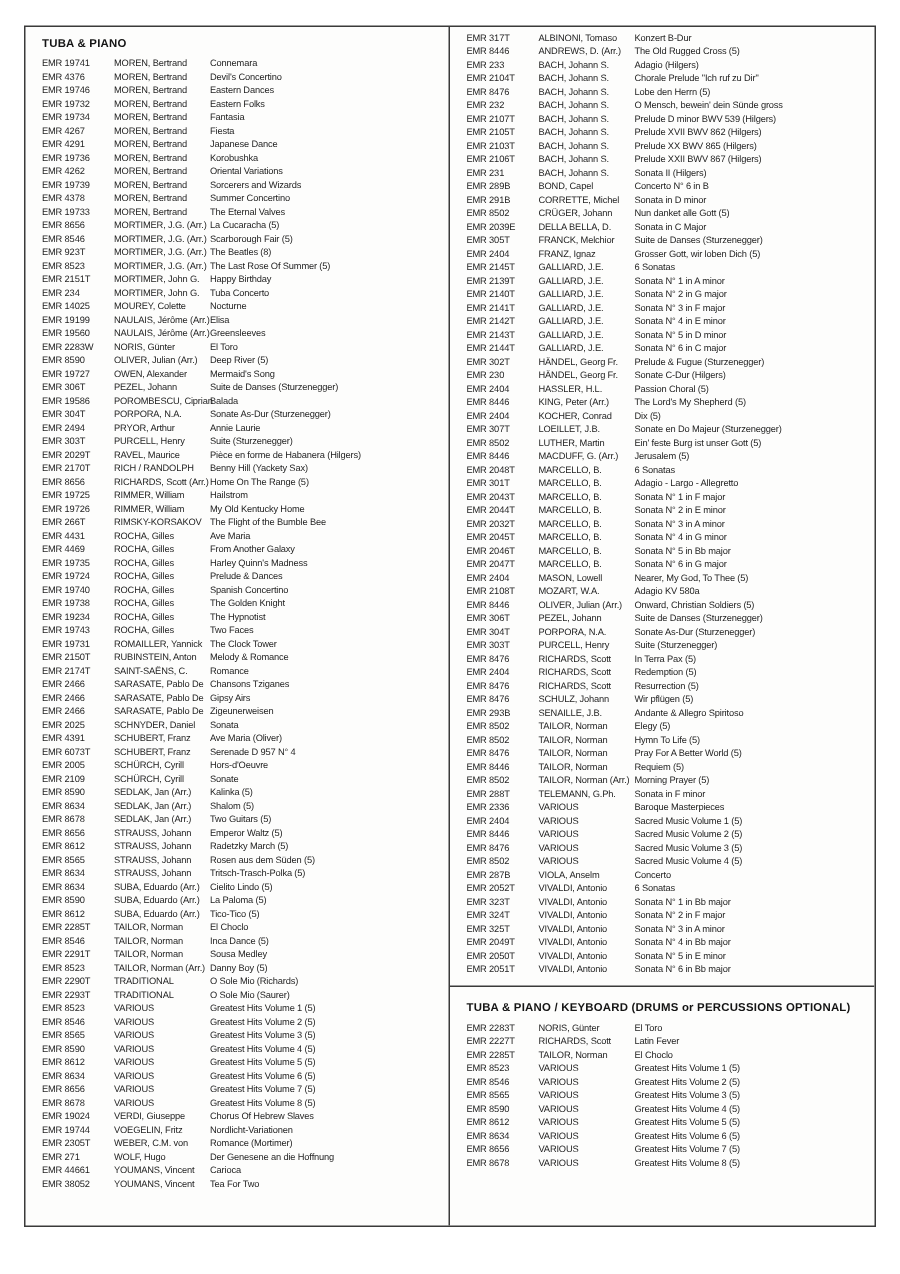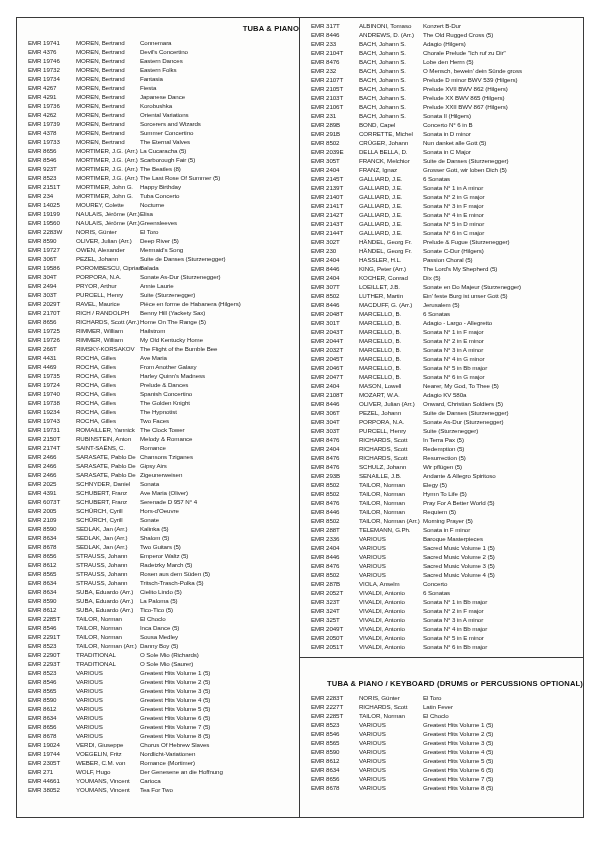--- a/index.html
+++ b/index.html
@@ -23,38 +23,37 @@
     padding-top:3px;
     overflow:hidden;
   }
   .col-left { border-right:1px solid #3a3a3a; }
   .sec-title {
     font-size:7.6px; font-weight:bold; color:#141414;
     letter-spacing:0.15px;
     margin:3px 0 5px 0;
     padding-left:11px;
     white-space:nowrap;
-    text-align:right;
   }
   .rows { padding-left:11px; padding-right:4px; }
   .row {
     display:grid;
     grid-template-columns:48px 64px 1fr;
     height:9px; line-height:9px;
     align-items:center;
   }
   .cell {
     font-size:6.2px; color:#242424;
     letter-spacing:-0.1px;
     white-space:nowrap; overflow:visible;
   }
   .sec-divided {
     border-top:1px solid #3a3a3a;
     margin-top:6px;
-    padding-top:18px;
+    padding-top:6px;
   }
 </style>
 </head>
 <body>
 
 <div class="frame">
   <div class="col col-left">
     <section>
       <h2 class="sec-title">TUBA &amp; PIANO</h2>
       <div class="rows">

